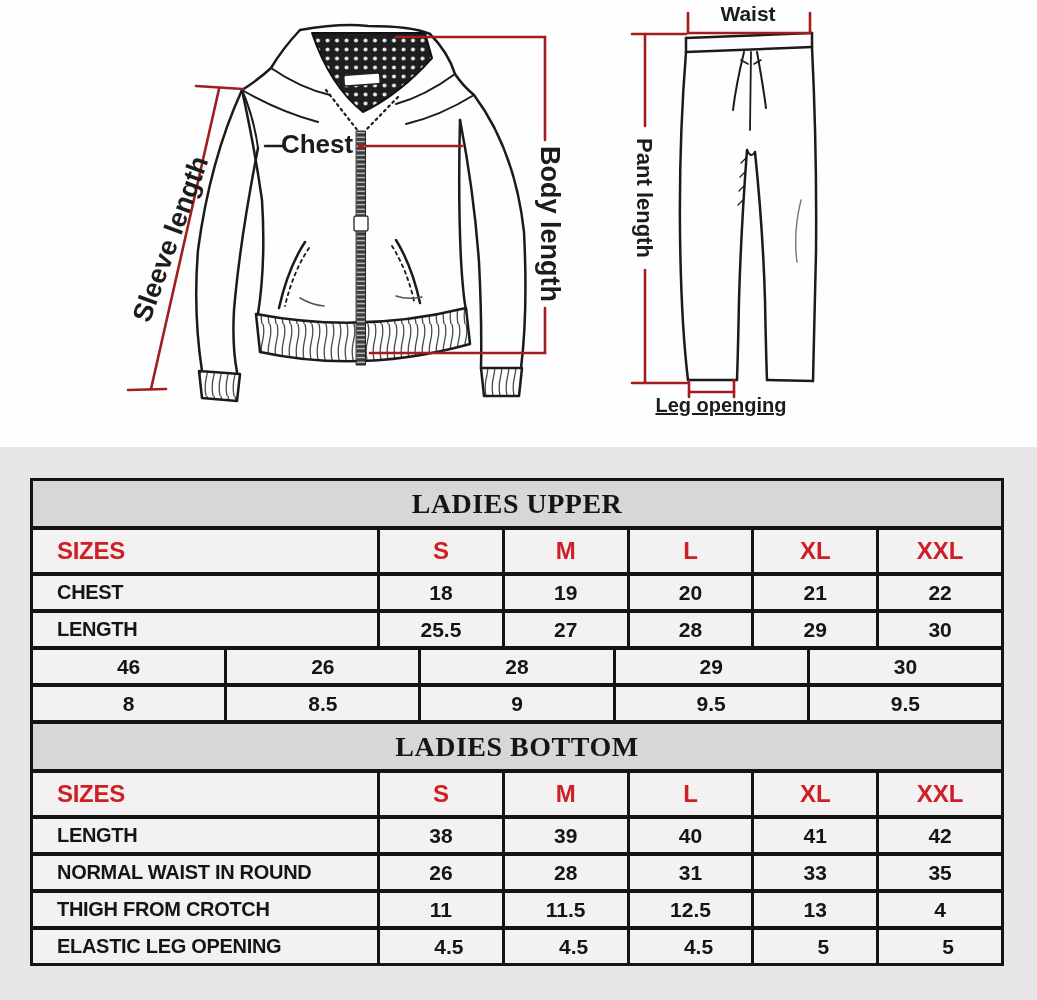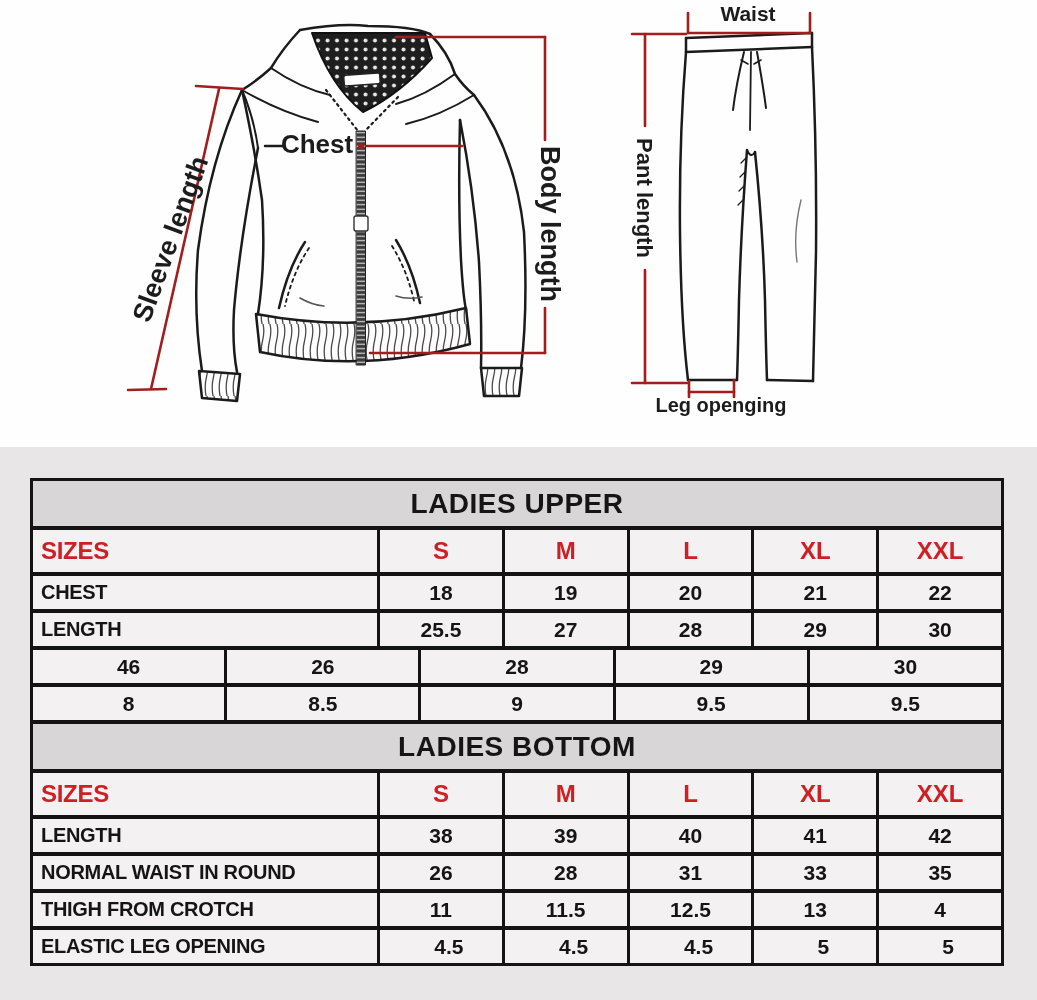--- a/index.html
+++ b/index.html
@@ -12,37 +12,37 @@
   .art-section svg{position:absolute;left:0;top:0;}
   .diagram-label{
     position:absolute;font-weight:bold;color:#1c1c1c;white-space:nowrap;
     transform:translate(-50%,-50%);line-height:1;
   }
   .lbl-sleeve{left:171px;top:239px;font-size:27px;transform:translate(-50%,-50%) rotate(-70deg);}
   .lbl-chest{left:317px;top:144px;font-size:26px;}
   .lbl-body{left:549px;top:224px;font-size:27px;transform:translate(-50%,-50%) rotate(90deg);}
   .lbl-waist{left:748px;top:13px;font-size:21px;}
   .lbl-pant{left:644px;top:198px;font-size:22px;transform:translate(-50%,-50%) rotate(90deg);}
-  .lbl-leg{left:721px;top:405px;font-size:20px;}
+  .lbl-leg{left:721px;top:405px;font-size:20px;text-decoration:underline;}
   
   .table-section{position:absolute;left:0;top:447px;width:1037px;height:553px;background:#e8e6e7;}
   .size-table{
     position:absolute;left:30px;top:31px;width:968px;height:482px;
     border:3px solid #141414;display:flex;flex-direction:column;background:#f3f1f2;
   }
   .tr{display:flex;border-bottom:4px solid #141414;flex:1;min-height:0;}
   .tr:last-child{border-bottom:none;gap:16px;}
-  .tr.title-row{flex:0 0 45px;}
+  .tr.title-row{flex:0 0 45px;font-family:Liberation Serif, serif;}
   .tr.sizes-row{flex:0 0 42px;}
   .td{
     background:#f3f1f2;border-right:3px solid #141414;display:flex;align-items:center;
     justify-content:center;font-weight:bold;color:#151515;min-width:0;flex:1;
   }
   .td:last-child{border-right:none;}
-  .td.label{flex:0 0 347px;justify-content:flex-start;padding-left:8px;box-sizing:border-box;font-size:20px;letter-spacing:-0.3px;}
+  .td.label{flex:0 0 347px;justify-content:flex-start;padding-left:24px;box-sizing:border-box;font-size:20px;letter-spacing:-0.3px;}
   .td.num{font-size:21px;}
   .td.title{background:#d8d6d7;font-size:28px;letter-spacing:0.5px;}
   .sizes-row .td{color:#ce2024;font-size:24px;}
   .sizes-row .td.label{font-size:24px;}
 </style>
 </head>
 <body>
 
 <div class="screen">
 

